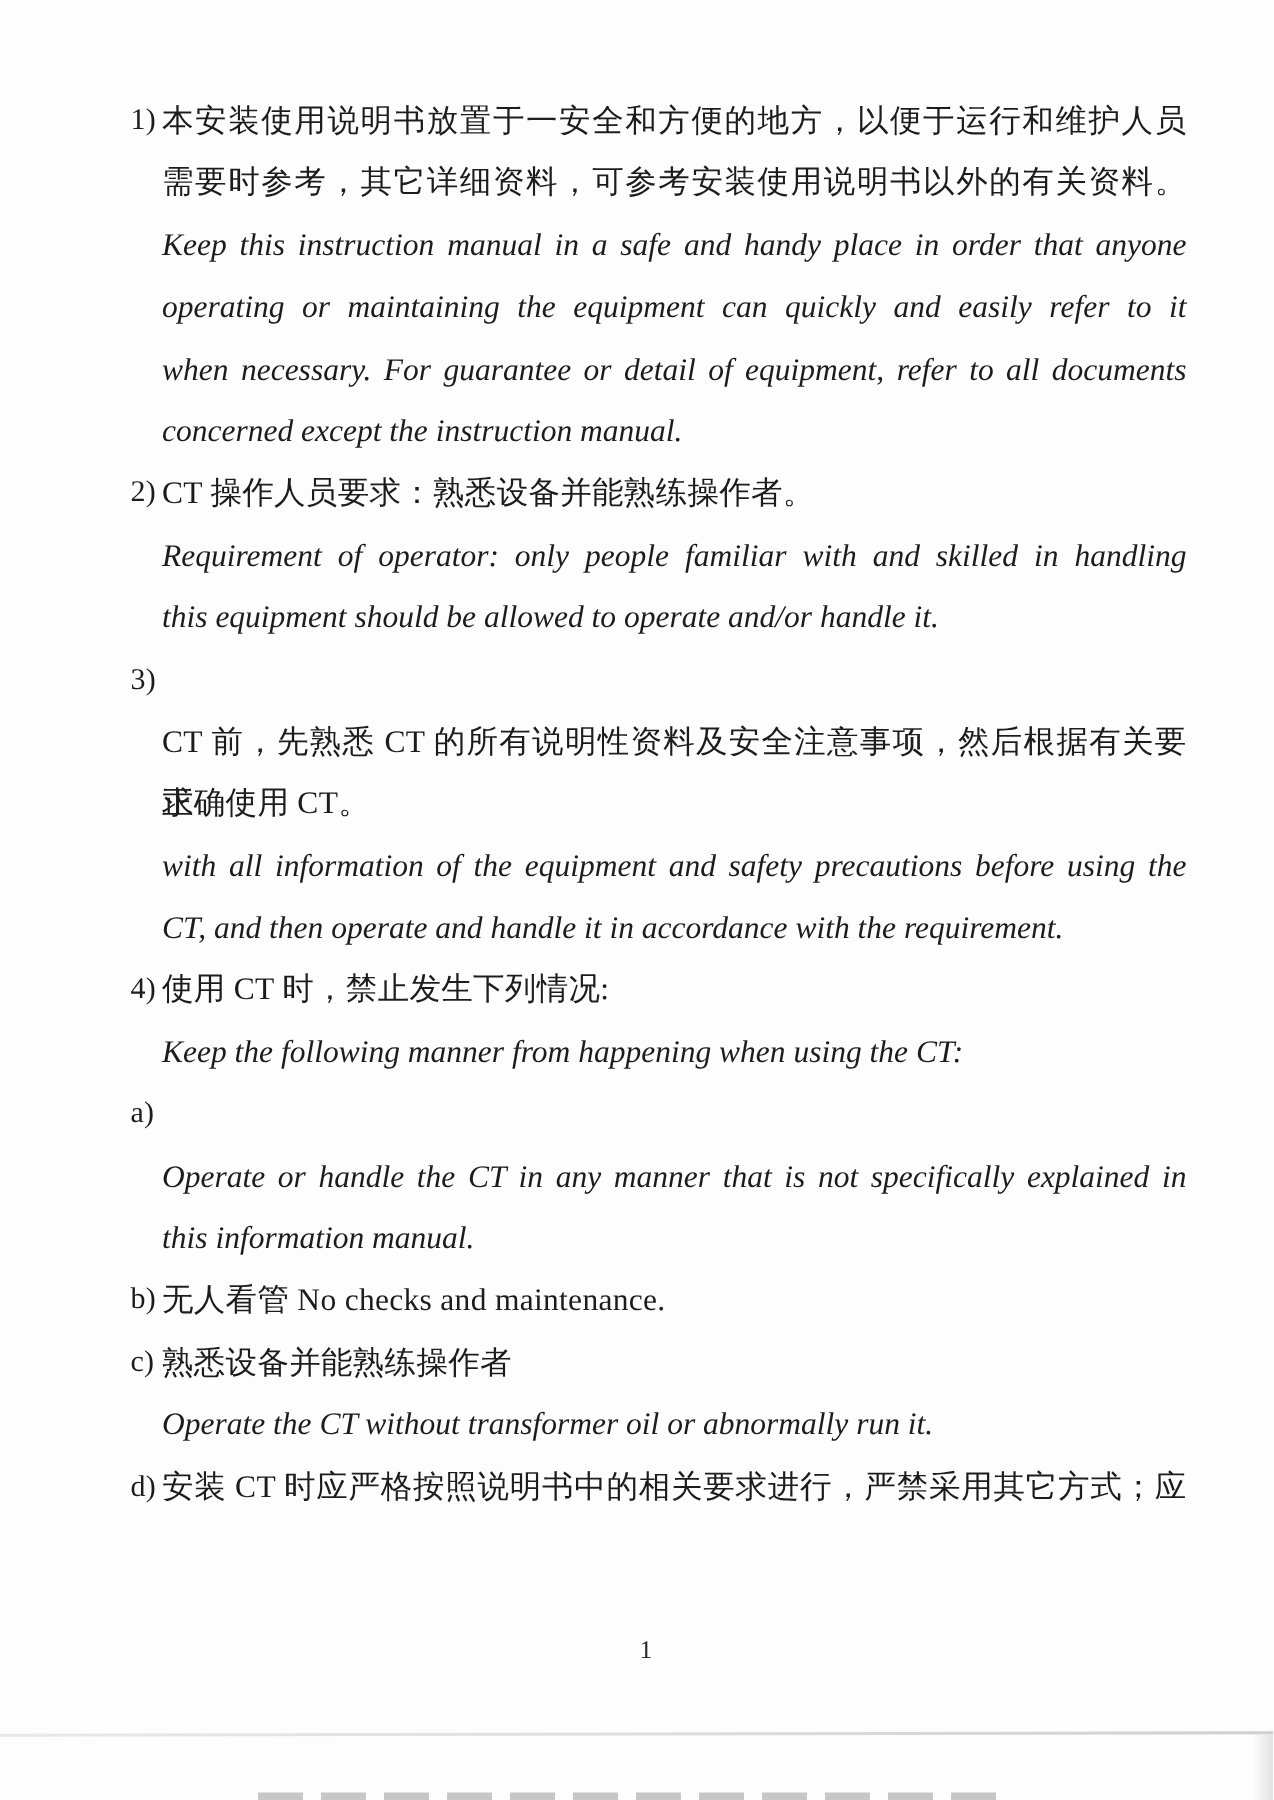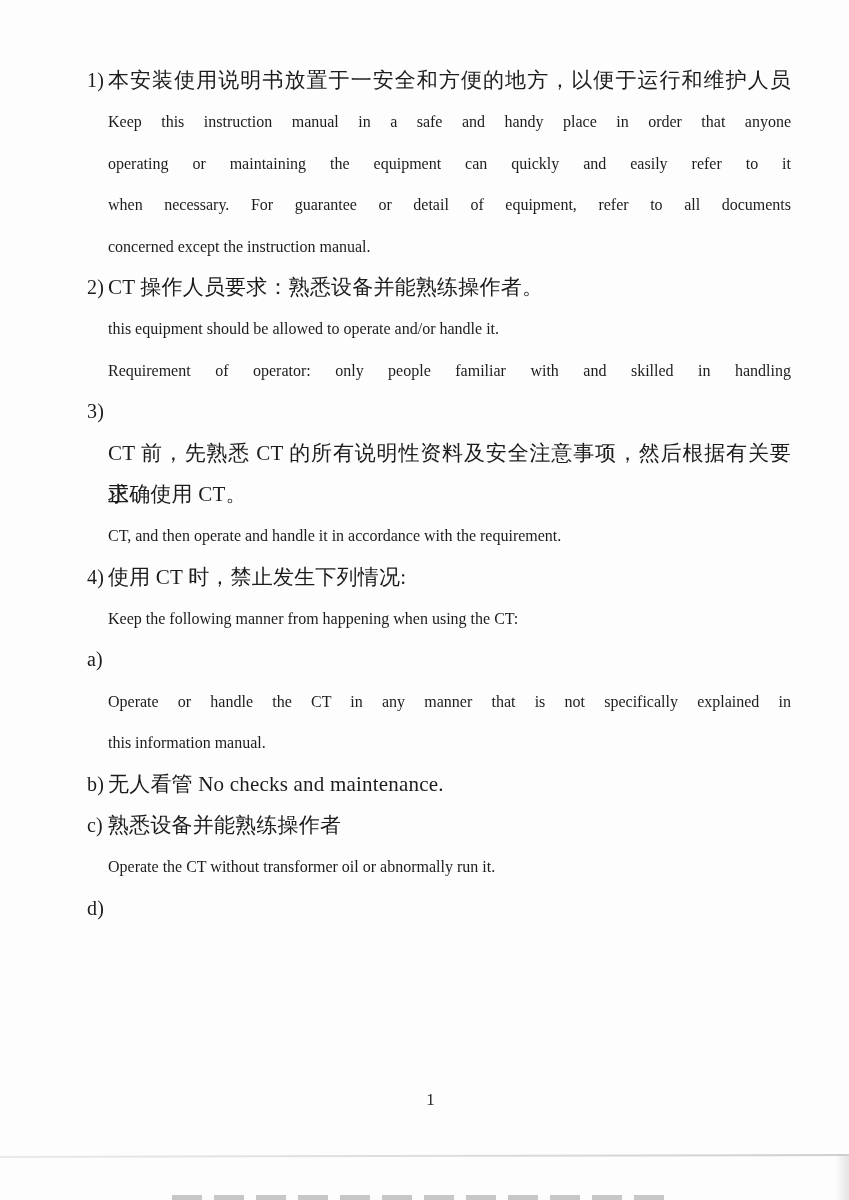--- a/index.html
+++ b/index.html
@@ -32,21 +32,22 @@
   .line.fill {
     white-space: normal;
     text-align: justify;
     text-align-last: justify;
   }
   .line.zh {
     font-size: 21px;
     letter-spacing: 0.2px;
   }
   .line.en {
-    font-size: 16px;
+    font-size: 21px;
+    font-style: italic;
   }
   .marker {
     position: absolute;
     left: -21px;
     top: 0;
     height: 41.4px;
     line-height: 41.4px;
     font-size: 20px;
     text-align: left;
   }
@@ -96,20 +97,24 @@
 
 <div class="page">
 
   <div class="content">
 
     <div class="line zh fill">
       <span class="marker">1)</span>
       <span>本安装使用说明书放置于一安全和方便的地方，以便于运行和维护人员</span>
     </div>
 
+    <div class="line zh fill">
+      <span class="marker"></span>
+      <span>需要时参考，其它详细资料，可参考安装使用说明书以外的有关资料。</span>
+    </div>
 
     <div class="line en fill">
       <span class="marker"></span>
       <span>Keep this instruction manual in a safe and handy place in order that anyone</span>
     </div>
 
     <div class="line en fill">
       <span class="marker"></span>
       <span>operating or maintaining the equipment can quickly and easily refer to it</span>
     </div>
@@ -122,46 +127,50 @@
     <div class="line en">
       <span class="marker"></span>
       <span>concerned except the instruction manual.</span>
     </div>
 
     <div class="line zh">
       <span class="marker">2)</span>
       <span>CT 操作人员要求：熟悉设备并能熟练操作者。</span>
     </div>
 
+    <div class="line en fill">
+      <span class="marker"></span>
+      <span>Requirement of operator: only people familiar with and skilled in handling</span>
+    </div>
+
     <div class="line en">
       <span class="marker"></span>
       <span>this equipment should be allowed to operate and/or handle it.</span>
     </div>
 
-    <div class="line en fill">
-      <span class="marker"></span>
-      <span>Requirement of operator: only people familiar with and skilled in handling</span>
-    </div>
-
     <div class="line zh fill">
       <span class="marker">3)</span>
     </div>
 
     <div class="line zh fill">
       <span class="marker"></span>
       <span>CT 前，先熟悉 CT 的所有说明性资料及安全注意事项，然后根据有关要求</span>
     </div>
 
     <div class="line zh">
       <span class="marker"></span>
       <span>正确使用 CT。</span>
     </div>
 
 
 
+    <div class="line en fill">
+      <span class="marker"></span>
+      <span>with all information of the equipment and safety precautions before using the</span>
+    </div>
 
     <div class="line en">
       <span class="marker"></span>
       <span>CT, and then operate and handle it in accordance with the requirement.</span>
     </div>
 
     <div class="line zh">
       <span class="marker">4)</span>
       <span>使用 CT 时，禁止发生下列情况:</span>
     </div>
@@ -195,20 +204,21 @@
       <span>熟悉设备并能熟练操作者</span>
     </div>
 
     <div class="line en">
       <span class="marker"></span>
       <span>Operate the CT without transformer oil or abnormally run it.</span>
     </div>
 
     <div class="line zh fill">
       <span class="marker">d)</span>
+      <span>安装 CT 时应严格按照说明书中的相关要求进行，严禁采用其它方式；应</span>
     </div>
 
   </div>
 
   <div class="footer">1</div>
 
   <div class="paper-edge-line"></div>
   <div class="right-edge-shade"></div>
   <div class="bottom-dashes"></div>
 

